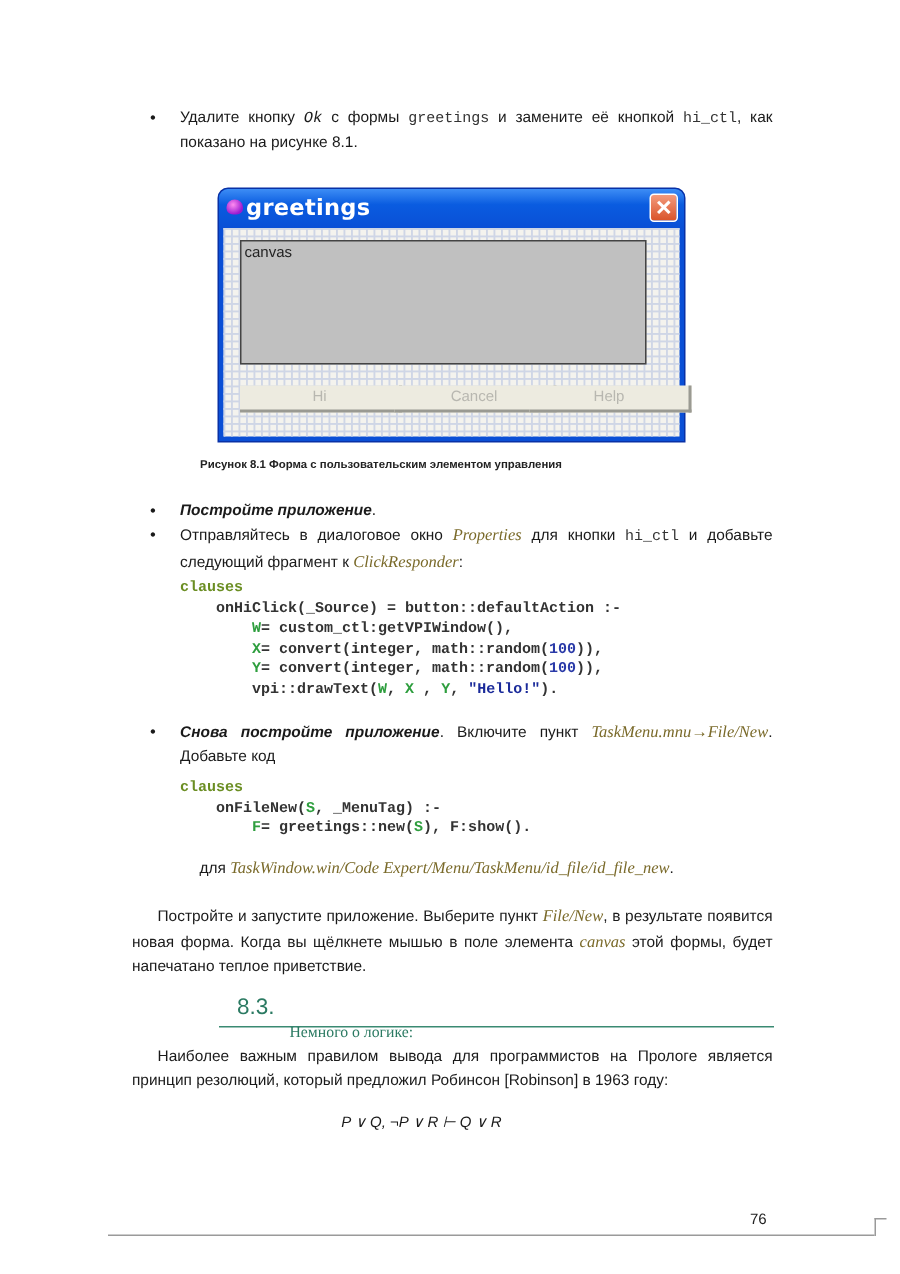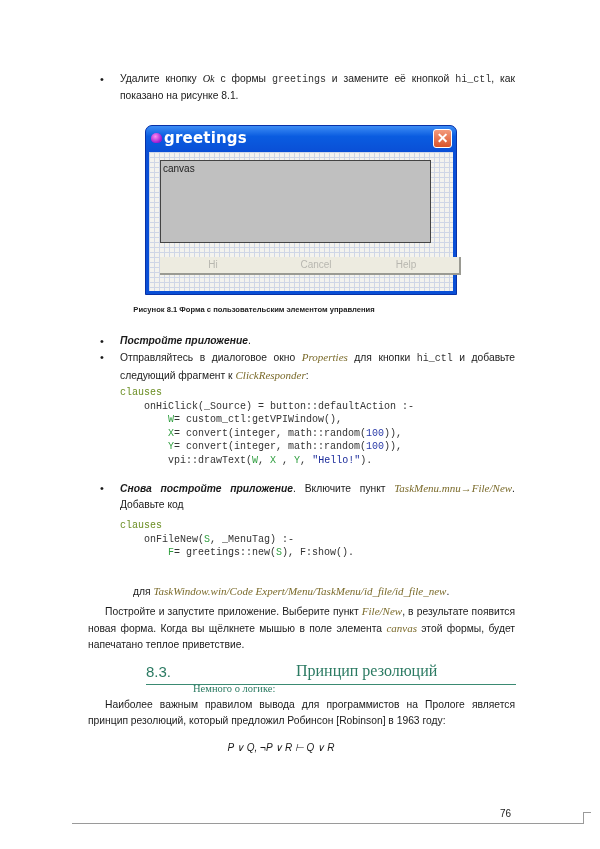--- a/index.html
+++ b/index.html
@@ -52,46 +52,46 @@
       background: #c0c0c0; border: 1px solid #444; box-sizing: border-box;
     }
     .canvas-ctl span { position: absolute; left: 2px; top: 2px; font-size: 10px; color: #222; }
     .win-btn {
       position: absolute; top: 105px; height: 18px; width: 108px; box-sizing: border-box;
       background: #edebe0; border-right: 2px solid #9a9a92; border-bottom: 2px solid #9a9a92;
       color: #b8b7b0; font-size: 10px; text-align: center; line-height: 16px;
     }
     .caption { position: absolute; left: 0; width: 496px; top: 305px; text-align: center;
       font-weight: bold; font-size: 7.6px; color: #222; padding-left: 12px; box-sizing: border-box; }
-    .code { position: absolute; line-height: 13.5px; white-space: pre; }
+    .code { position: absolute; line-height: 13.5px; white-space: pre; font-weight: bold; }
     .kw { color: #6b8e23; }
     .var { color: #2e9e3e; }
     .num { color: #2a3aa8; }
     .str { color: #1a2a9a; }
     .para { position: absolute; left: 88px; width: 427px; line-height: 16px; }
     .section {
       position: absolute; left: 146px; top: 660px; width: 370px; height: 24px;
       border-bottom: 1px solid #3a8a72; color: #2b7a62;
       font-family: "Liberation Serif", serif;
     }
-    .section .num { position: absolute; left: 0; top: 3px; font-size: 15px; color: #2b7a62; font-family: "Liberation Sans", sans-serif; }
+    .section .num { position: absolute; left: 12px; top: 3px; font-size: 15px; color: #2b7a62; font-family: "Liberation Sans", sans-serif; }
     .section .sub { position: absolute; left: 47px; top: 23px; font-size: 10.5px; }
     .section .main { position: absolute; left: 150px; top: 2px; font-size: 16px; }
     .formula { position: absolute; left: 0; width: 562px; top: 742px; text-align: center; font-style: italic; font-size: 10px; }
     .footer-line { position: absolute; left: 72px; top: 823px; width: 511px; height: 1px; background: #9a9a9a; }
     .footer-tick { position: absolute; left: 583px; top: 812px; width: 1px; height: 12px; background: #9a9a9a; }
     .footer-tick2 { position: absolute; left: 583px; top: 812px; width: 8px; height: 1px; background: #9a9a9a; }
     .page-num { position: absolute; left: 500px; top: 808px; font-size: 10px; color: #222; }
   </style>
 </head>
 <body>
 
 <div class="bullet-row just" style="top:71px;">
   <span class="dot">•</span>
-  <span>Удалите кнопку </span><span style="font-style:italic;font-family:Liberation Serif, serif;">Ok</span><span> с формы </span><span class="mono">greetings</span><span> и замените её кнопкой </span><span class="mono">hi_ctl</span><span>, как показано на рисунке 8.1.</span>
+  <span>Удалите кнопку </span><span style="font-style:italic;font-family:Liberation Mono, monospace;">Ok</span><span> с формы </span><span class="mono">greetings</span><span> и замените её кнопкой </span><span class="mono">hi_ctl</span><span>, как показано на рисунке 8.1.</span>
 </div>
 
 <div class="win">
   <div class="win-title">
     <span class="app-icon"></span>
     <span class="title">greetings</span>
     <div class="win-close">✕</div>
   </div>
   <div class="win-body">
     <div class="canvas-ctl">
@@ -124,32 +124,31 @@
 
 <div class="bullet-row just" style="top:480px;">
   <span class="dot">•</span>
   <span class="bold-it">Снова постройте приложение</span><span>. Включите пункт </span><span class="serif-it">TaskMenu.mnu→File/New</span><span>. Добавьте код</span>
 </div>
 
 <div class="code mono" style="left:120px; top:519px;"><span class="kw">clauses</span>
 <span>    onFileNew(</span><span class="var">S</span><span>, _MenuTag) :-</span>
         <span class="var">F</span><span>= greetings::new(</span><span class="var">S</span><span>), F:show().</span></div>
 
-<div class="abs" style="left:133px; top:571px; line-height:16px;margin-top:12px;">
+<div class="abs" style="left:133px; top:571px; line-height:16px;">
   <span>для </span><span class="serif-it">TaskWindow.win/Code Expert/Menu/TaskMenu/id_file/id_file_new</span><span>.</span>
 </div>
 
 <div class="para just" style="top:603px; text-indent:17px;">
   <span>Постройте и запустите приложение. Выберите пункт </span><span class="serif-it">File/New</span><span>, в результате появится новая форма. Когда вы щёлкнете мышью в поле элемента </span><span class="serif-it">canvas</span><span> этой формы, будет напечатано теплое приветствие.</span>
 </div>
 
 <div class="section">
   <span class="num">8.3.</span>
   <span class="sub">Немного о логике:</span>
-  <span class="main">Принцип резолюций</span>
 </div>
 
 <div class="para just" style="top:697px; text-indent:17px;">Наиболее важным правилом вывода для программистов на Прологе является принцип резолюций, который предложил Робинсон [Robinson] в 1963 году:</div>
 
 <div class="formula">P ∨ Q,  ¬P ∨ R  ⊢ Q ∨ R</div>
 
 <div class="page-num">76</div>
 <div class="footer-line"></div>
 <div class="footer-tick"></div>
 <div class="footer-tick2"></div>

